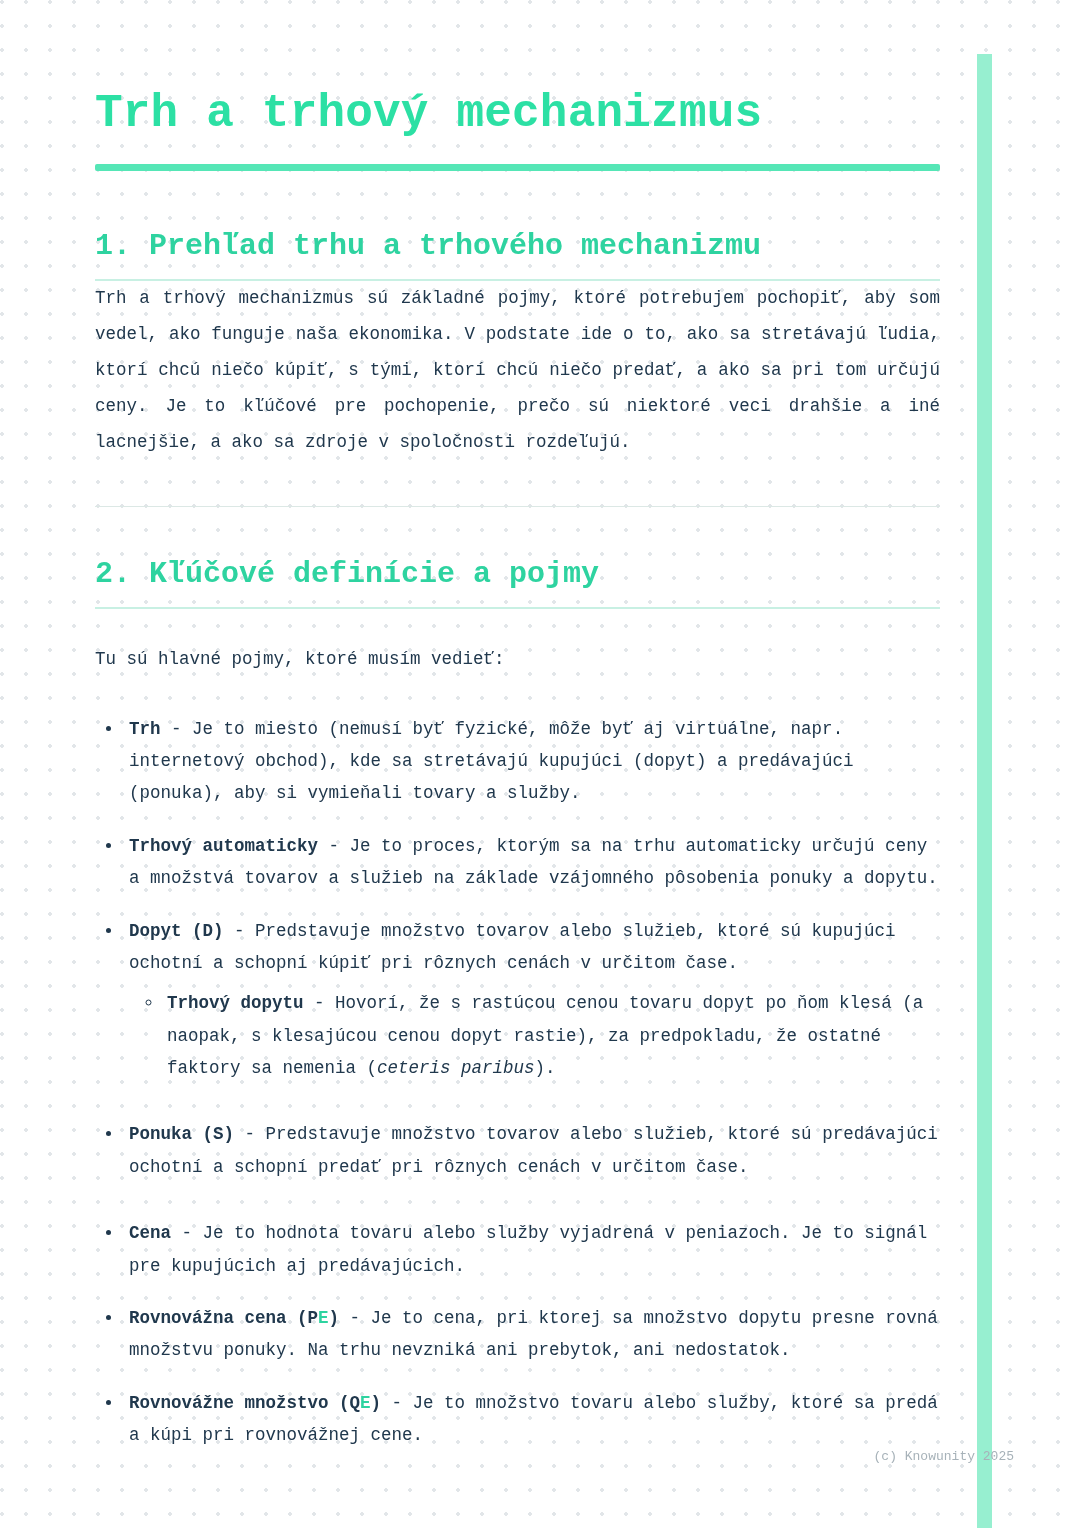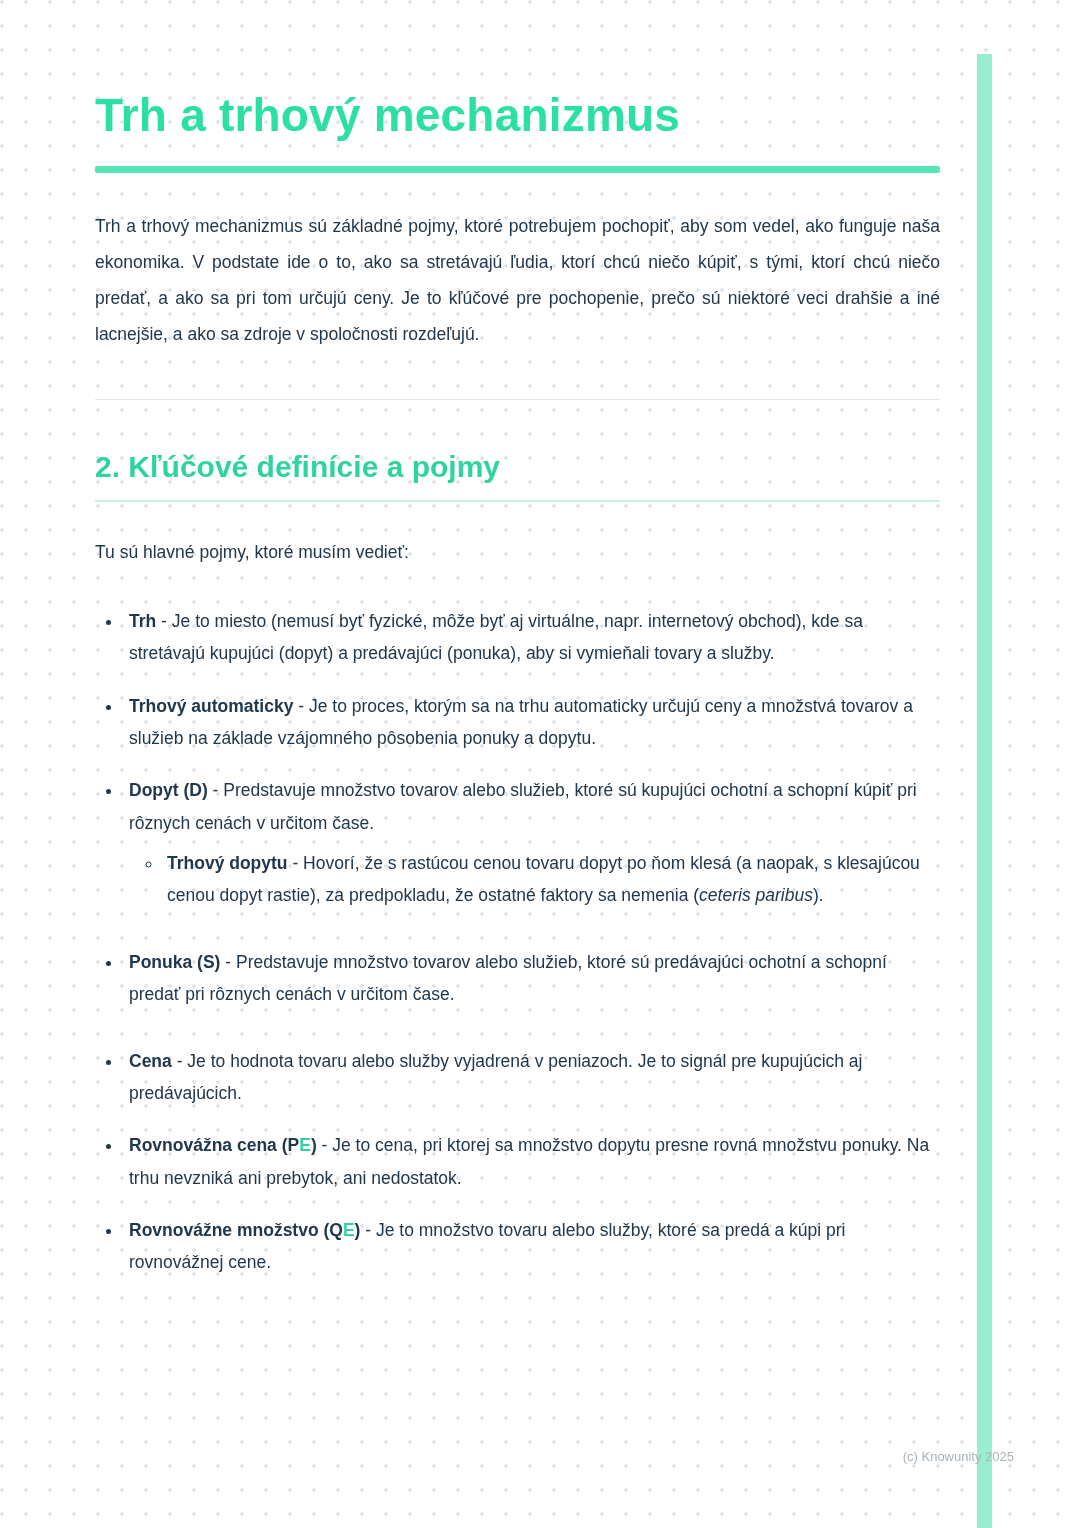--- a/index.html
+++ b/index.html
@@ -1,15 +1,15 @@
 <!DOCTYPE html>
 <html><head>
 <meta charset="utf-8">
 <style>
-  * { margin:0; padding:0; box-sizing:border-box; }
+  * { margin:0; padding:0; box-sizing:border-box;font-family:Liberation Mono, monospace; }
   html,body { width:1080px; height:1528px; }
   body{
     font-family:"Liberation Sans","DejaVu Sans",sans-serif;
     background:#ffffff;
     color:#20384d;
     position:relative;
     overflow:hidden;
   }
   .dot-grid{
     position:absolute; inset:0; z-index:0;
@@ -29,21 +29,21 @@
   }
   .title-rule{
     height:7px; background:#55e6b6; margin-top:24px; border-radius:2px;
   }
   h2{
     font-size:30px; font-weight:700; color:#2ed3a0;
     padding-bottom:16px; border-bottom:2px solid #c8f0e3;
   }
   .sec-overview h2{ margin-top:58px; }
   .sec-overview p{
-    margin-top:36px; font-size:17.5px; line-height:2.05; text-align:justify;
+    font-size:17.5px; line-height:2.05; text-align:justify;
   }
   .section-divider{
     border:none; border-top:1px solid #dce8e5; margin:46px 0 0 0;
   }
   .sec-defs h2{ margin-top:50px; }
   .sec-defs .intro{
     margin-top:34px; font-size:17.5px; line-height:1.9;
   }
   ul.defs{
     margin-top:36px; padding-left:28px; list-style:disc;
@@ -71,20 +71,21 @@
 <body>
 
 <div class="dot-grid"></div>
 <div class="accent-rail"></div>
 
 <div class="content">
   <h1>Trh a trhový mechanizmus</h1>
   <div class="title-rule"></div>
 
   <section class="sec-overview">
+    <h2>1. Prehľad trhu a trhového mechanizmu</h2>
     <p>Trh a trhový mechanizmus sú základné pojmy, ktoré potrebujem pochopiť, aby som vedel, ako funguje naša ekonomika. V podstate ide o to, ako sa stretávajú ľudia, ktorí chcú niečo kúpiť, s tými, ktorí chcú niečo predať, a ako sa pri tom určujú ceny. Je to kľúčové pre pochopenie, prečo sú niektoré veci drahšie a iné lacnejšie, a ako sa zdroje v spoločnosti rozdeľujú.</p>
   </section>
 
   <hr class="section-divider">
 
   <section class="sec-defs">
     <h2>2. Kľúčové definície a pojmy</h2>
     <p class="intro">Tu sú hlavné pojmy, ktoré musím vedieť:</p>
     <ul class="defs" id="def-list">
         <li><span class="b">Trh</span><span> - Je to miesto (nemusí byť fyzické, môže byť aj virtuálne, napr. internetový obchod), kde sa stretávajú kupujúci (dopyt) a predávajúci (ponuka), aby si vymieňali tovary a služby.</span></li>

